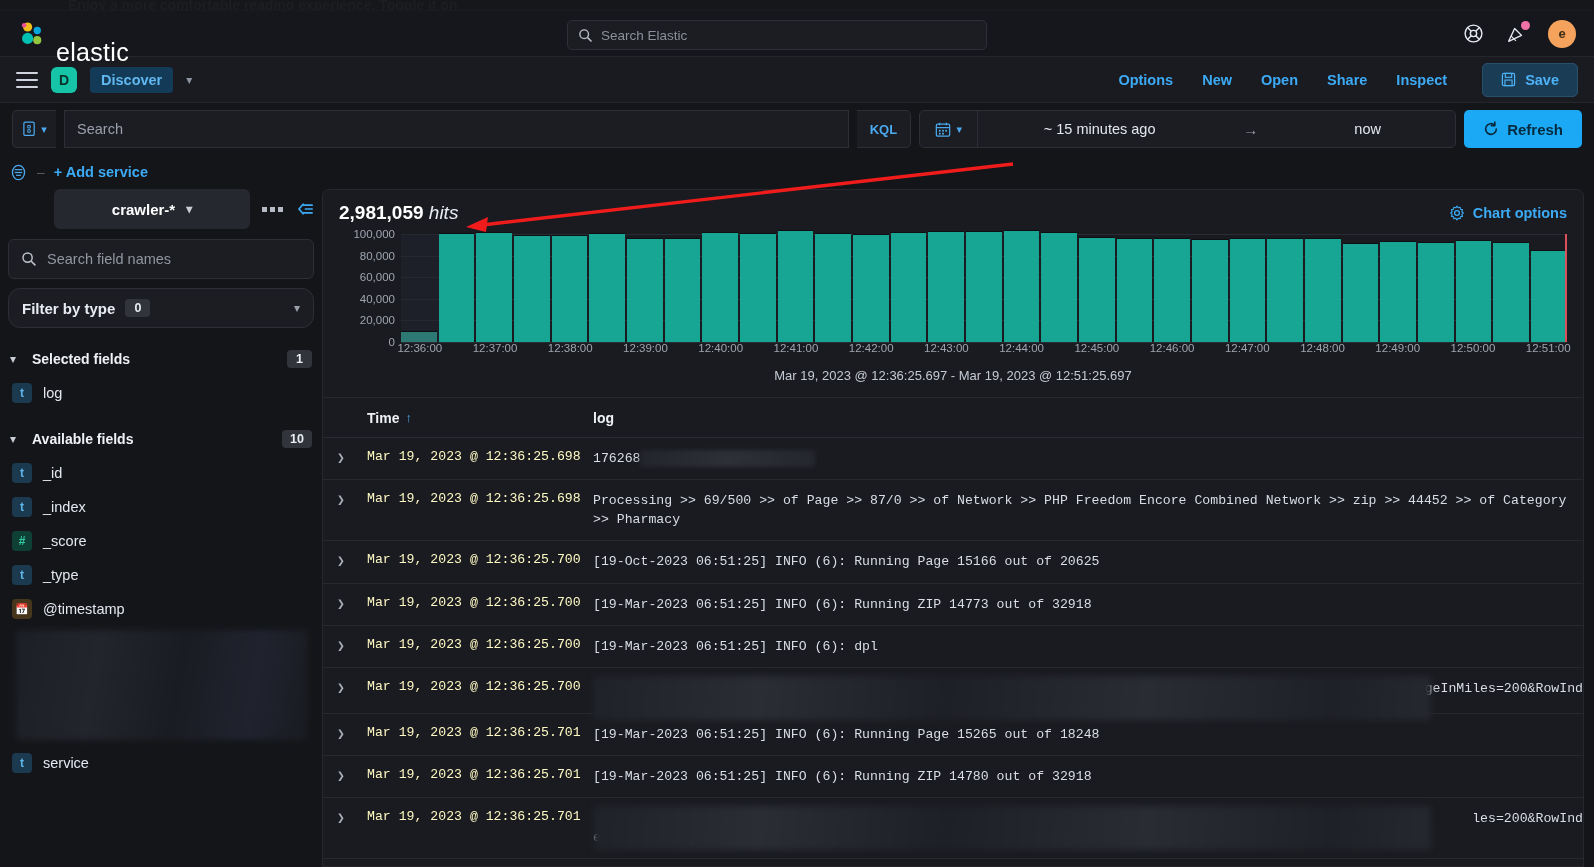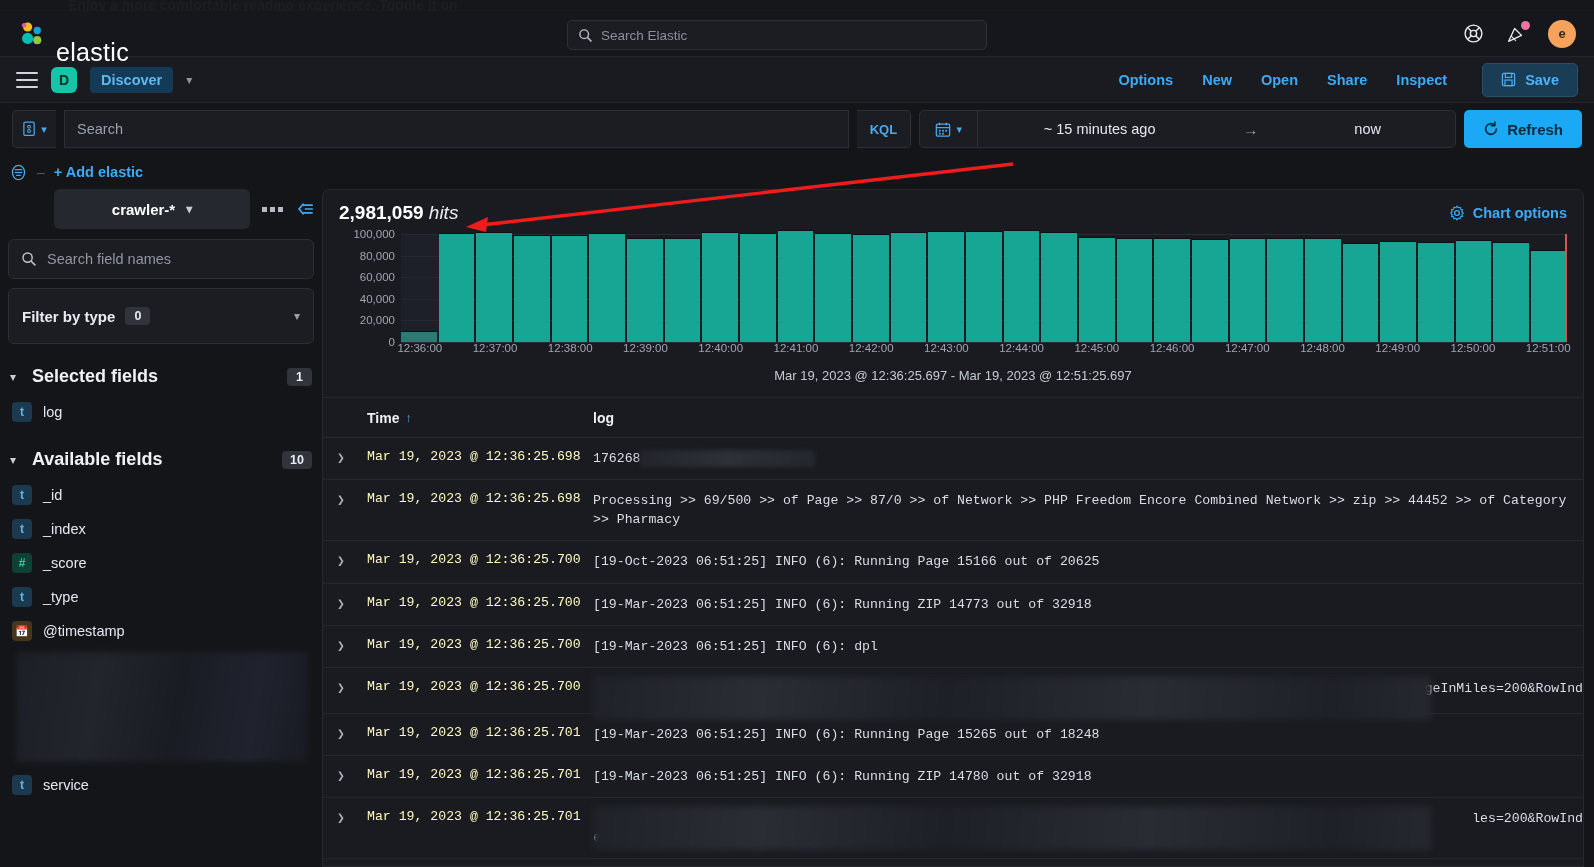--- a/index.html
+++ b/index.html
@@ -143,36 +143,36 @@
   .dots { display: flex; gap: 3px; cursor: pointer; }
   .dots i { width: 5px; height: 5px; background: #b5bac4; display: block; }
   .collapse-ic { color: #3caaf5; cursor: pointer; display:flex; }
 
   .fieldsearch {
     height: 40px; background: #1c1d22; border: 1px solid #2d2f37; border-radius: 6px;
     display: flex; align-items: center; gap: 10px; padding: 0 12px; margin-bottom: 9px;
   }
   .fieldsearch .ph { color: #9196a1; font-size: 14.5px; }
   .typefilter {
-    height: 56px; background: #1c1d22; border: 1px solid #2d2f37; border-radius: 6px;
+    height: 40px; background: #1c1d22; border: 1px solid #2d2f37; border-radius: 12px;
     display: flex; align-items: center; padding: 12px 13px; gap: 10px; cursor: pointer;
     margin-bottom: 14px;
   }
   .typefilter .lbl { font-size: 15px; font-weight: 700; color: #e7ebf2; }
   .cnt-pill {
     background: #32343c; color: #e9edf4; font-size: 12.5px; font-weight: 700;
     border-radius: 4px; padding: 2px 8px; min-width: 25px; text-align: center;
   }
   .typefilter .caret { margin-left: auto; color: #9aa0ac; font-size: 12px; }
 
   .grouphdr {
     display: flex; align-items: center; gap: 10px; padding: 8px 2px; cursor: pointer;
   }
   .grouphdr .gcaret { color: #c7ccd6; font-size: 12px; width: 12px; }
-  .grouphdr .gname { font-size: 18px; font-weight: 700; color: #eef1f6; }
+  .grouphdr .gname { font-size: 14px; font-weight: 700; color: #eef1f6; }
   .grouphdr .cnt-pill { margin-left: auto; }
 
   .fieldrow { display: flex; align-items: center; gap: 11px; padding: 7px 2px 7px 4px; cursor: pointer; }
   .ftype {
     width: 20px; height: 20px; border-radius: 4px; font-size: 12px; font-weight: 700;
     display: flex; align-items: center; justify-content: center; flex: none;
   }
   .ft-t { background: #1c3a4f; color: #5fb4e8; }
   .ft-n { background: #0f4036; color: #35c8a2; }
   .ft-d { background: #45361c; color: #d6ab5f; font-size: 11px; }
@@ -371,21 +371,21 @@
   <div class="filterbar">
     <div class="filtericon">
       <svg width="17" height="17" viewBox="0 0 18 18">
         <ellipse cx="9" cy="9" rx="6.4" ry="7.6" fill="none" stroke="#4aa9ef" stroke-width="1.4"></ellipse>
         <line x1="5" y1="6" x2="13" y2="6" stroke="#4aa9ef" stroke-width="1.3"></line>
         <line x1="5" y1="9" x2="13" y2="9" stroke="#4aa9ef" stroke-width="1.3"></line>
         <line x1="6.4" y1="12" x2="11.6" y2="12" stroke="#4aa9ef" stroke-width="1.3"></line>
       </svg>
     </div>
     <span class="dash">–</span>
-    <span class="addfilter">+ Add elastic</span>
+    <span class="addfilter">+ Add service</span>
   </div>
 
   <div class="body">
 
     <div class="sidebar">
       <div class="idxrow">
         <div class="idxsel">
           <span>crawler-*</span>
           <span style="font-size:12px;color:#c9ced8">▾</span>
         </div>

